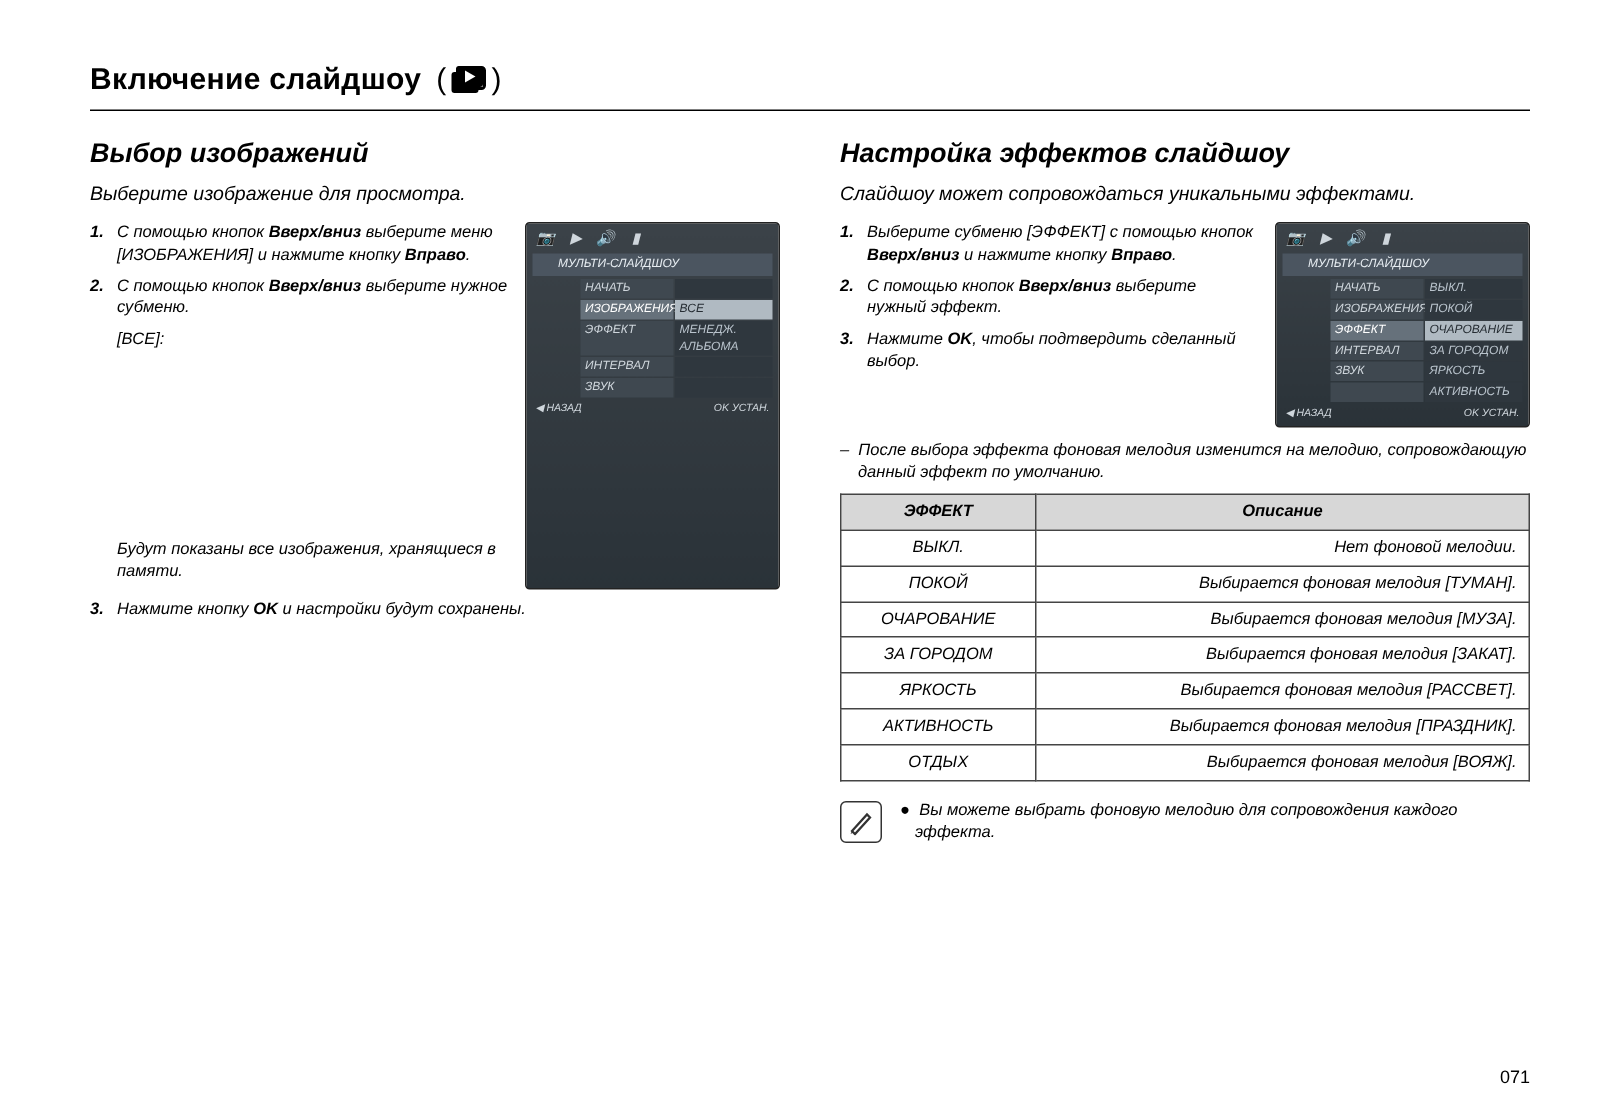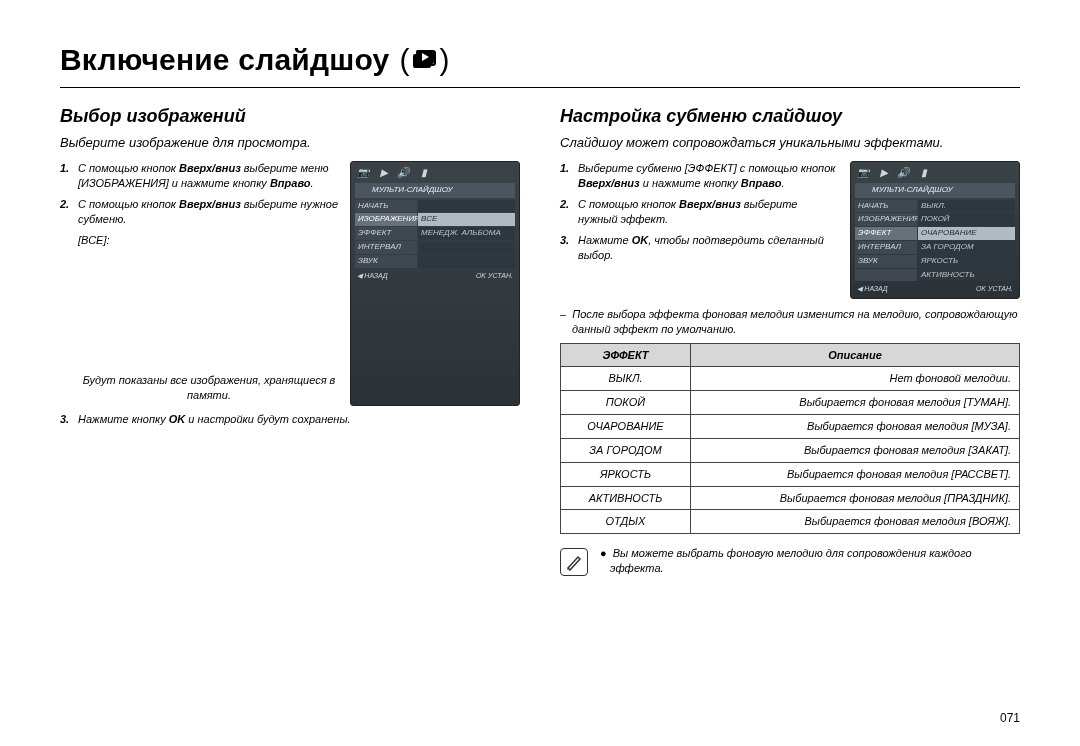--- a/index.html
+++ b/index.html
@@ -8,21 +8,21 @@
     width: 1080px;
     height: 746px;
     background: #fff;
     padding: 40px 60px 20px 60px;
     color: #000;
     font-size: 12px;
     line-height: 1.35;
     position: relative;
   }
   .page-title {
-    font-size: 30px;
+    font-size: 20px;
     font-weight: bold;
     letter-spacing: 0.2px;
     margin-bottom: 6px;
     display: flex;
     align-items: center;
     gap: 10px;
   }
   .page-title .icon-wrap {
     display: inline-flex;
     align-items: center;
@@ -65,21 +65,21 @@
     left: -18px;
     font-weight: bold;
   }
   .step-extra {
     margin-top: 4px;
     font-size: 11px;
     padding-left: 18px;
   }
   .step-extra .row { display:flex; margin-bottom:4px;flex-direction:column; }
   .step-extra .lbl { flex:0 0 140px; }
-  .step-extra .desc { flex:1;text-align:center; }
+  .step-extra .desc { flex:1; }
   .step-row-with-screen {
     display: flex;
     gap: 10px;
   }
   .step-row-with-screen .text-block {
     flex: 1;
   }
   
   .lcd {
     width: 170px;
@@ -104,20 +104,21 @@
     background:#4b5560;
     color:#e7edf2;
     padding:2px 17px;
     font-size:8px;
     margin-bottom:2px;
   }
   .lcd .opt {
     display:flex;
     font-size:8px;
     margin-bottom:1px;
+    margin-left:32px;
   }
   .lcd .opt .l {
     width:62px;
     background:#3f4850;
     color:#cfd6dc;
     padding:1px 3px;
     margin-right:1px;
   }
   .lcd .opt .r {
     flex:1;
@@ -261,21 +262,21 @@
 
     <ol class="steps" style="margin-top:6px;">
       <li>
         <span class="num">3.</span>
         <span>Нажмите кнопку </span><b>OK</b><span> и настройки будут сохранены.</span>
       </li>
     </ol>
   </div>
 
   <div class="col">
-    <h2 class="section-head">Настройка субменю слайдшоу</h2>
+    <h2 class="section-head">Настройка эффектов слайдшоу</h2>
     <div class="section-sub">Слайдшоу может сопровождаться уникальными эффектами.</div>
 
     <div class="step-row-with-screen">
       <div class="text-block">
         <ol class="steps">
           <li>
             <span class="num">1.</span>
             <span>Выберите субменю [ЭФФЕКТ] с помощью кнопок </span><b>Вверх/вниз</b><span> и нажмите кнопку </span><b>Вправо</b><span>.</span>
           </li>
           <li>

